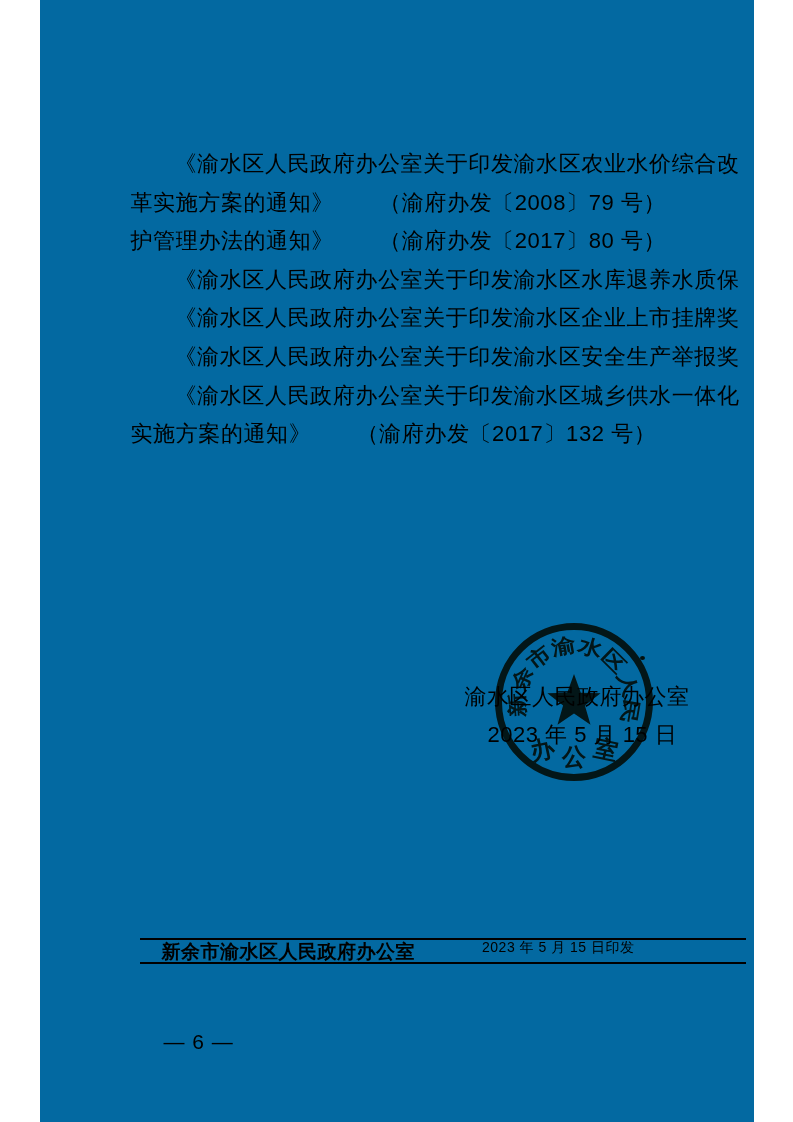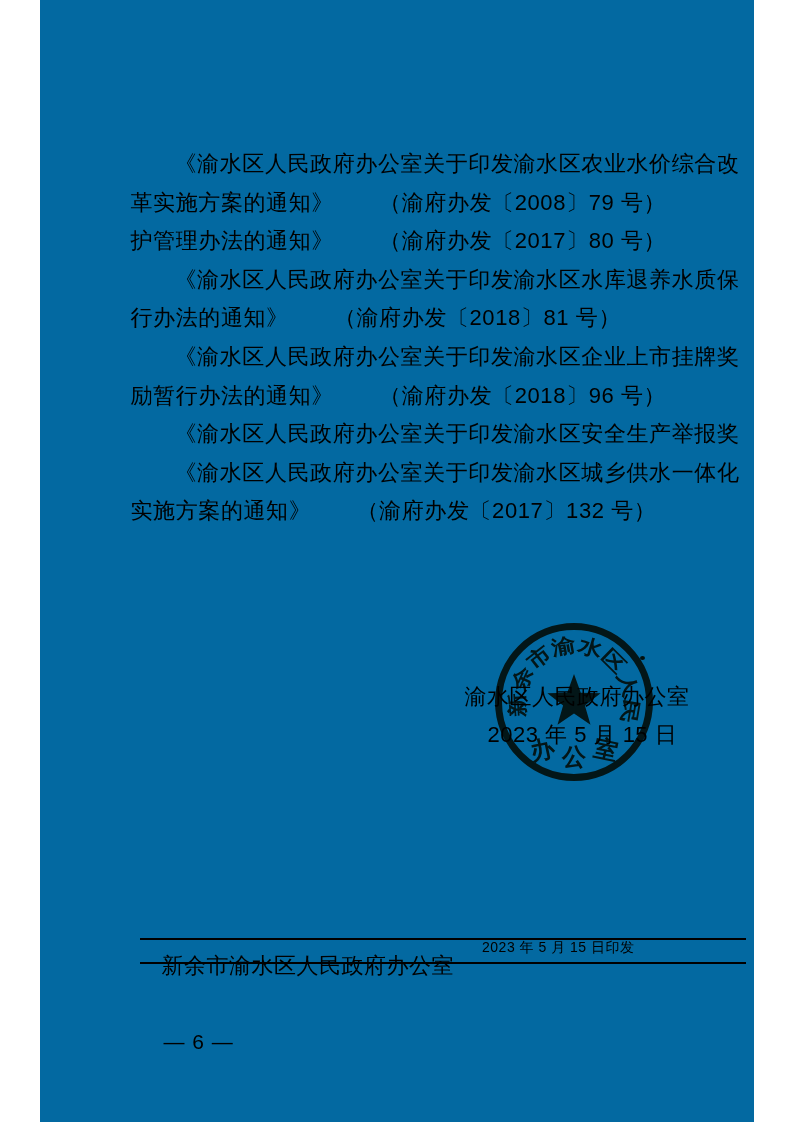--- a/index.html
+++ b/index.html
@@ -34,43 +34,41 @@
   .seal .bottom-char { font-size:24px; font-weight:bold; }
   .seal-speck {
     position:absolute; left:600px; top:656px; width:5px; height:4px;
     border-radius:50%; z-index:3; mix-blend-mode:multiply;
   }
   
   .footer-rule { position:absolute; left:100px; width:606px; background:#000; z-index:1; }
   .footer-rule.top { top:938px; height:2px; }
   .footer-rule.bottom { top:962px; height:2px; }
   .footer-issuer {
-    position:absolute; left:122px; top:939px; font-size:22px;
-    letter-spacing:0.5px; font-weight:400; white-space:nowrap;margin-top:12px;
+    position:absolute; left:122px; top:939px; font-size:19px;
+    letter-spacing:0.5px; font-weight:700; white-space:nowrap;
   }
   .footer-print-date {
     position:absolute; right:119px; top:939px; font-size:14px;
     letter-spacing:0.5px; font-weight:500; white-space:nowrap;
   }
   
   .page-number { position:absolute; left:124px; top:1030px; font-size:21px; letter-spacing:1px; }
 </style>
 </head>
 <body>
 
 <div class="page">
 
   <div class="notice-list">
     <div class="line indent">《渝水区人民政府办公室关于印发渝水区农业水价综合改</div>
     <div class="line">革实施方案的通知》　　（渝府办发〔2008〕79 号）</div>
     <div class="line">护管理办法的通知》　　（渝府办发〔2017〕80 号）</div>
     <div class="line indent">《渝水区人民政府办公室关于印发渝水区水库退养水质保</div>
-    <div class="line">行办法的通知》　　（渝府办发〔2018〕81 号）</div>
     <div class="line indent">《渝水区人民政府办公室关于印发渝水区企业上市挂牌奖</div>
-    <div class="line">励暂行办法的通知》　　（渝府办发〔2018〕96 号）</div>
     <div class="line indent">《渝水区人民政府办公室关于印发渝水区安全生产举报奖</div>
     <div class="line indent">《渝水区人民政府办公室关于印发渝水区城乡供水一体化</div>
     <div class="line">实施方案的通知》　　（渝府办发〔2017〕132 号）</div>
   </div>
 
   <div class="sig-org">渝水区人民政府办公室</div>
   <div class="sig-date">2023 年 5 月 15 日</div>
 
   <svg class="seal" viewBox="0 0 160 160" xmlns="http://www.w3.org/2000/svg">
     <circle cx="80" cy="80" r="75.5" fill="none" stroke-width="7" stroke="#ec2414"></circle>

